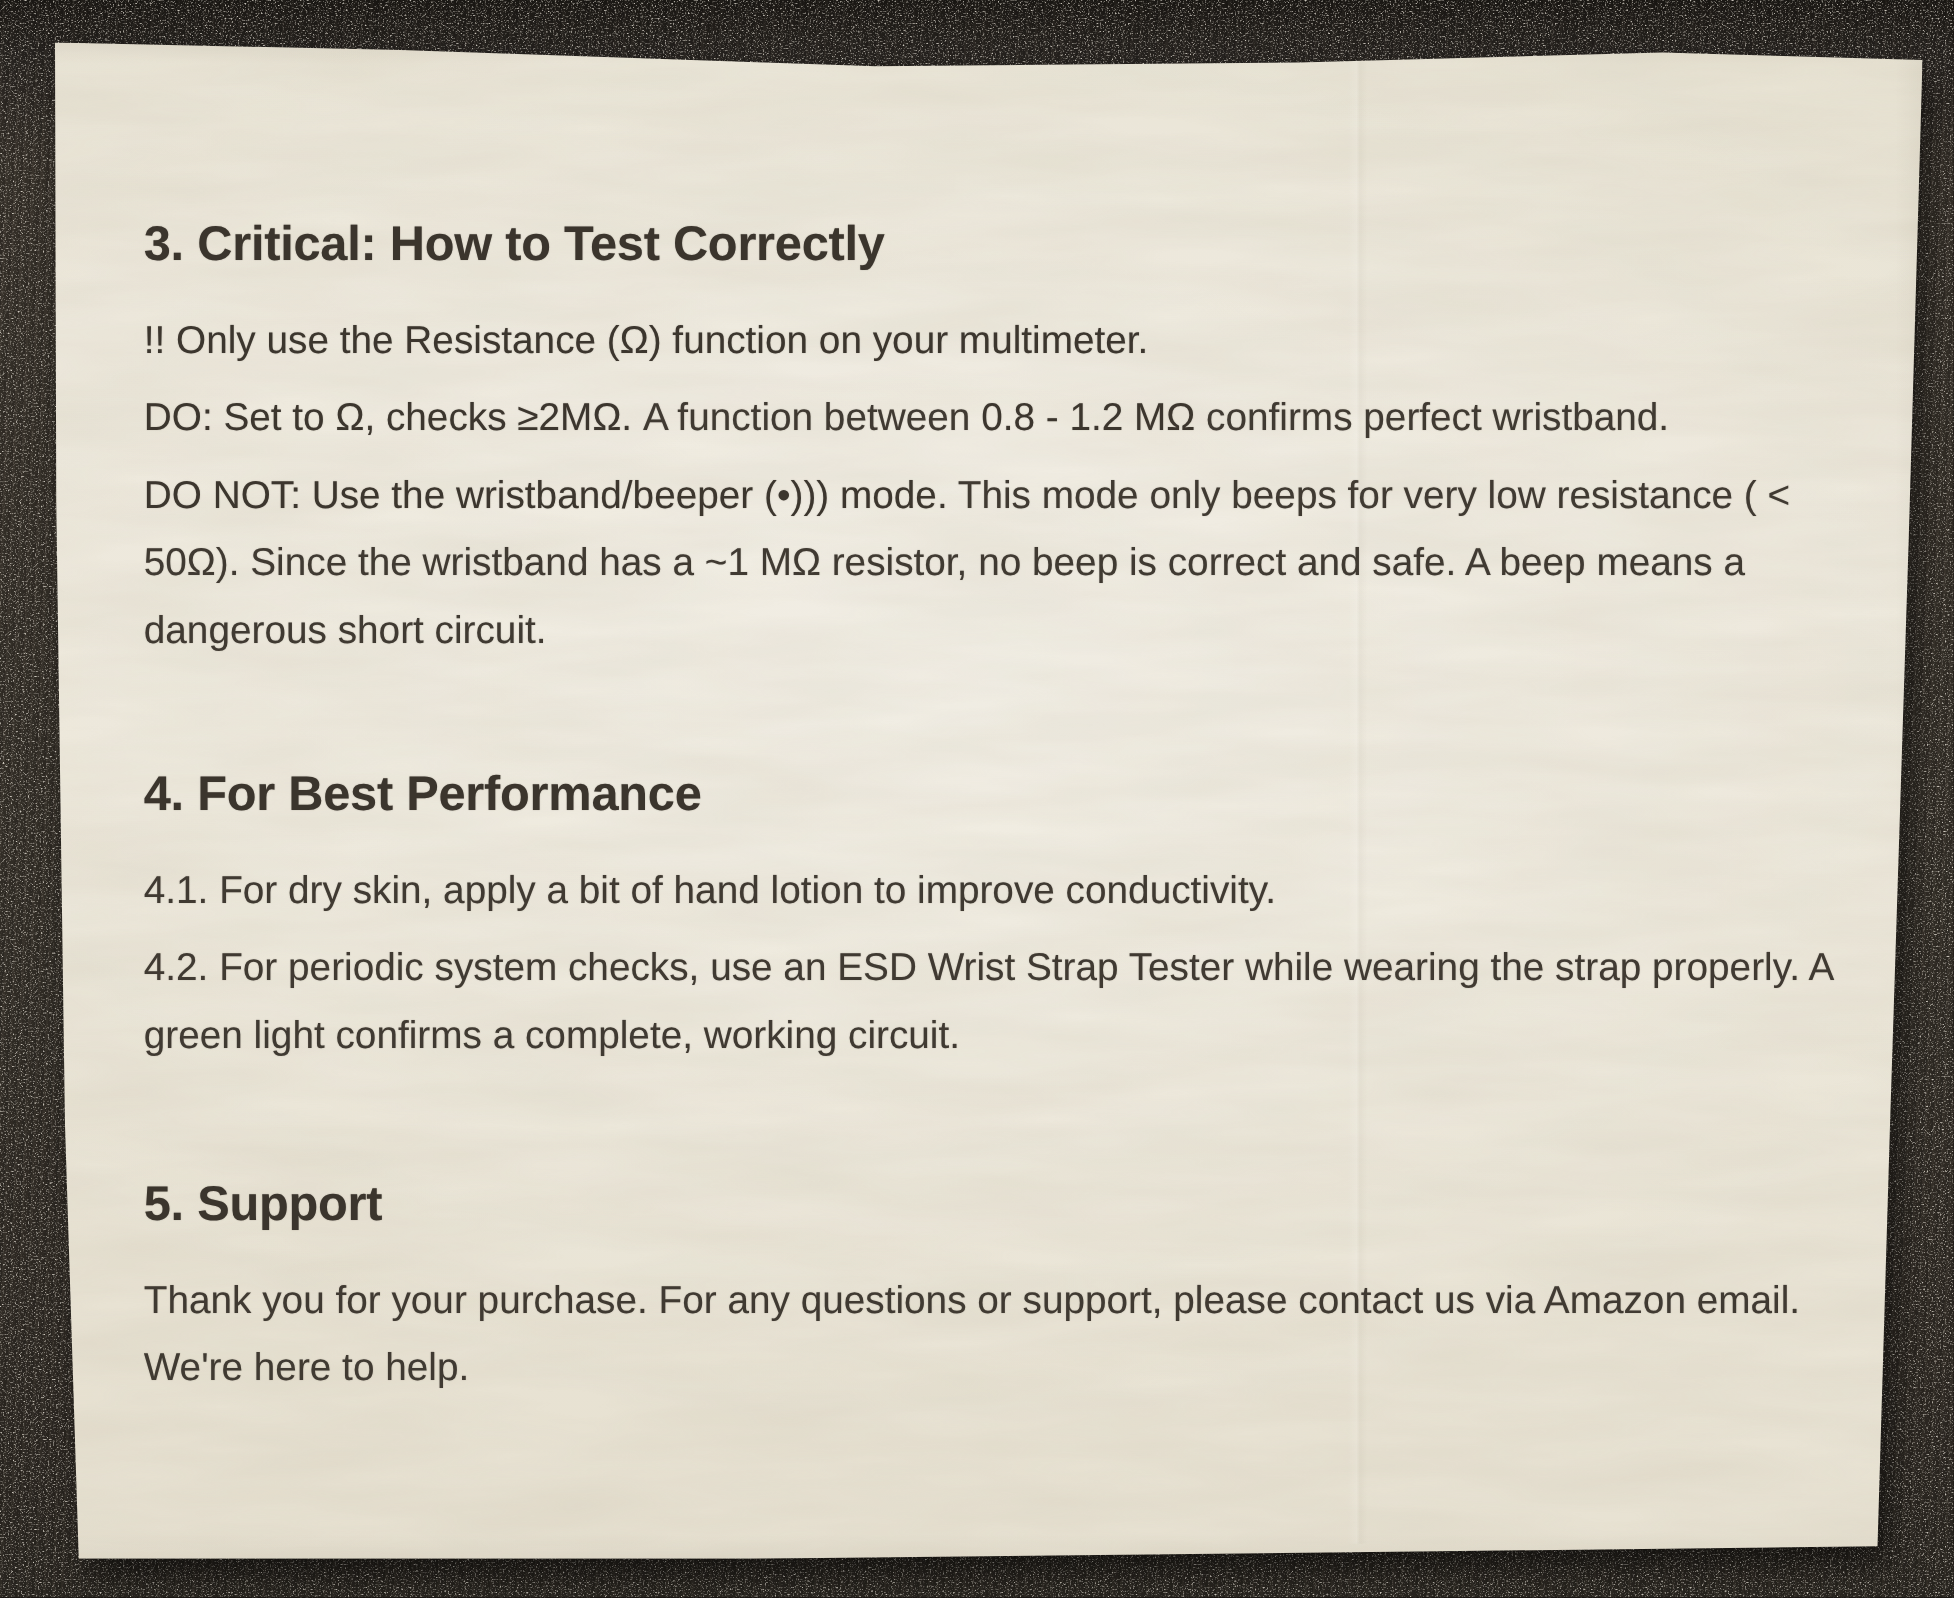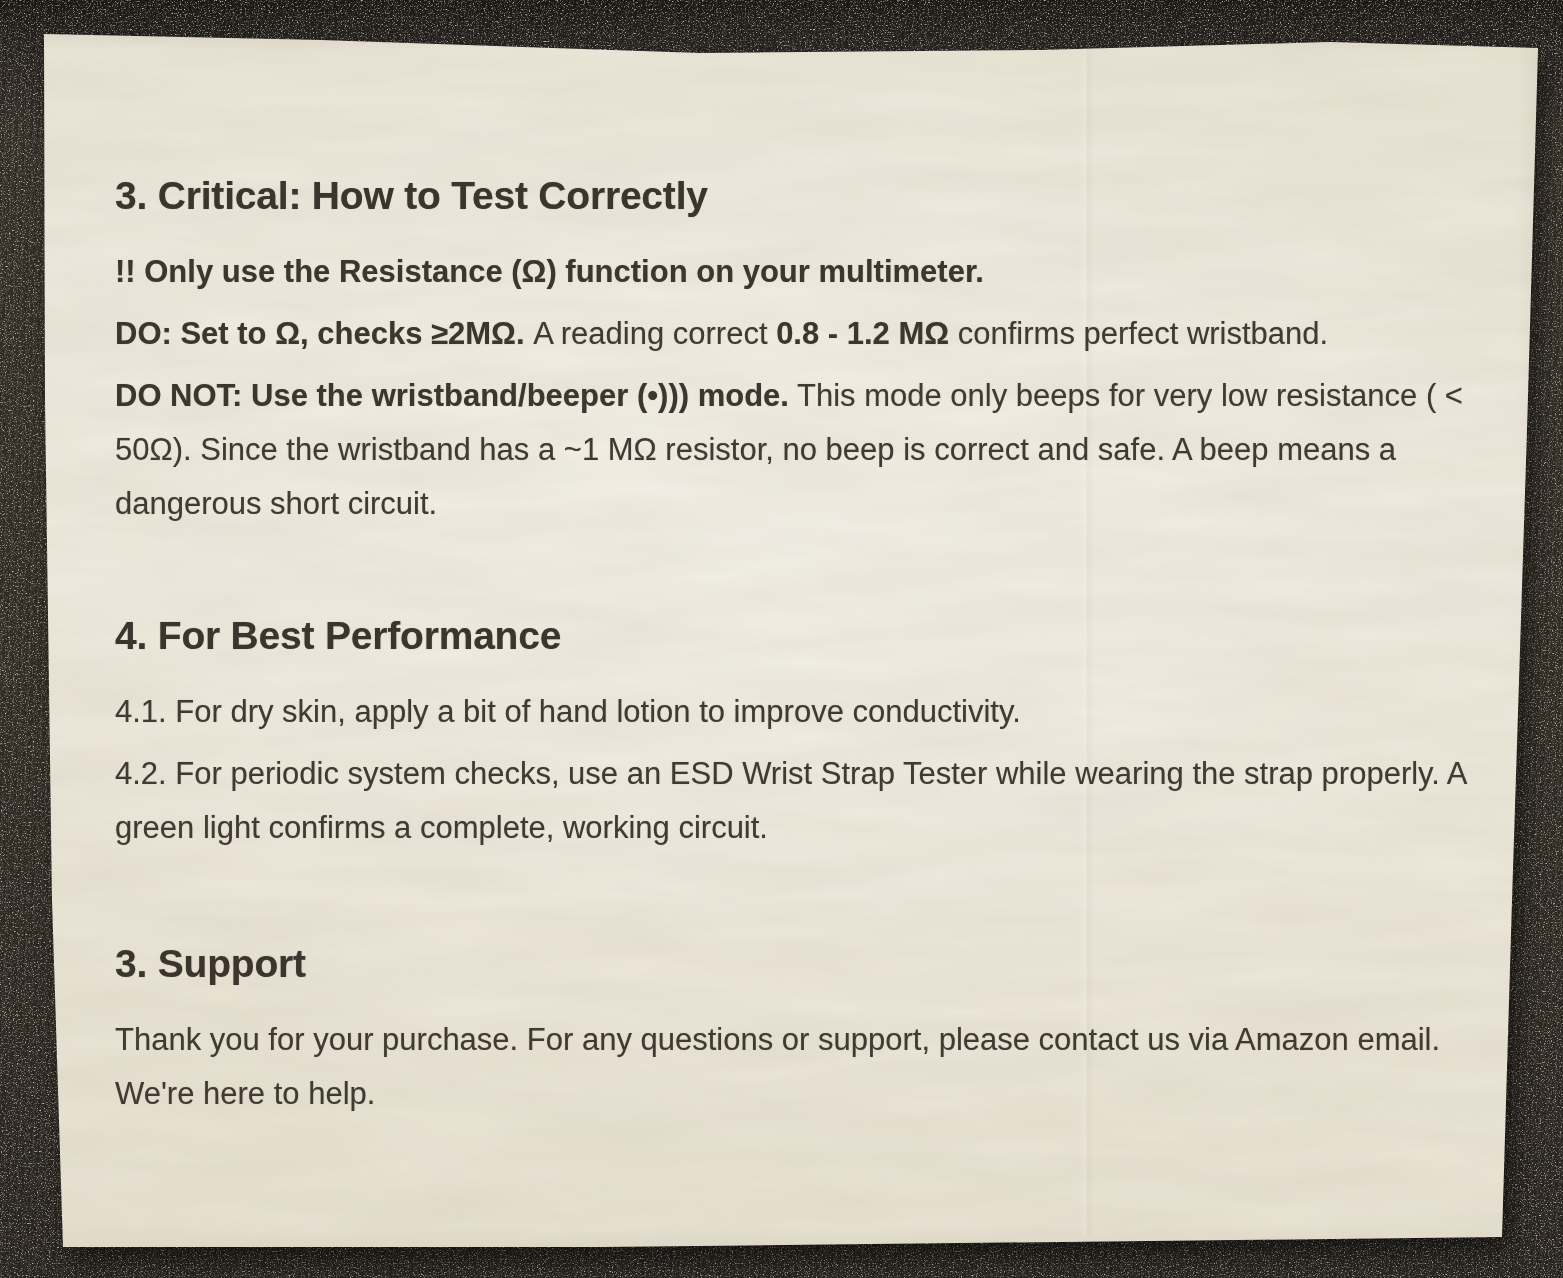--- a/index.html
+++ b/index.html
@@ -37,21 +37,21 @@
         rgba(255,255,255,.25) 45%, rgba(130,120,100,.12) 62%, transparent);}
 
   
   .content{position:absolute;left:115px;top:0;width:1400px;color:#403a32;}
   .sec{position:absolute;left:0;width:1400px;}
   .sec-3{top:172px}.sec-4{top:612px}.sec-5{top:940px}
   h2{font-size:39px;line-height:47px;font-weight:700;margin:0 0 26px 0;
      letter-spacing:-.2px;color:#3b352d;text-shadow:0 0 1px rgba(59,53,45,.4);}
   p{font-size:31px;line-height:54px;margin:0 0 8px 0;
     text-shadow:0 0 1px rgba(64,58,50,.35);}
-  .b{font-weight:700;color:#3c362e;}
+  .b{font-weight:400;color:#3c362e;}
 </style>
 </head>
 <body>
 
 <svg width="0" height="0" style="position:absolute" aria-hidden="true">
   <defs>
     <filter id="speckle" x="0" y="0" width="100%" height="100%">
       <feTurbulence type="fractalNoise" baseFrequency="0.75" numOctaves="2" seed="4" stitchTiles="stitch"></feTurbulence>
       <feColorMatrix type="matrix" values="0 0 0 0 0.80  0 0 0 0 0.76  0 0 0 0 0.68  1.6 1.6 1.6 0 -2.5"></feColorMatrix>
     </filter>
@@ -77,32 +77,32 @@
       <svg class="paper-grain" width="1563" height="1278">
         <rect width="1563" height="1278" filter="url(#streaks)"></rect>
       </svg>
       <div class="paper-crease"></div>
 
       <div class="content">
 
         <section class="sec sec-3">
           <h2>3. Critical: How to Test Correctly</h2>
           <p><span class="b">!! Only use the Resistance (Ω) function on your multimeter.</span></p>
-          <p><span class="b">DO: Set to Ω, checks ≥2MΩ.</span><span> A reading correct </span><span class="b">0.8 - 1.2 MΩ</span><span> confirms perfect wristband.</span></p>
+          <p><span class="b">DO: Set to Ω, checks ≥2MΩ.</span><span> A function between </span><span class="b">0.8 - 1.2 MΩ</span><span> confirms perfect wristband.</span></p>
           <p><span class="b">DO NOT: Use the wristband/beeper (•))) mode.</span><span> This mode only beeps for very low resistance ( &lt; 50Ω). Since the wristband has a ~1 MΩ resistor, no beep is correct and safe. A beep means a dangerous short circuit.</span></p>
         </section>
 
         <section class="sec sec-4">
           <h2>4. For Best Performance</h2>
           <p>4.1. For dry skin, apply a bit of hand lotion to improve conductivity.</p>
           <p>4.2. For periodic system checks, use an ESD Wrist Strap Tester while wearing the strap properly. A green light confirms a complete, working circuit.</p>
         </section>
 
         <section class="sec sec-5">
-          <h2>3. Support</h2>
+          <h2>5. Support</h2>
           <p>Thank you for your purchase. For any questions or support, please contact us via Amazon email. We're here to help.</p>
         </section>
 
       </div>
     </div>
   </div>
 
 </div>
 
 </body></html>

